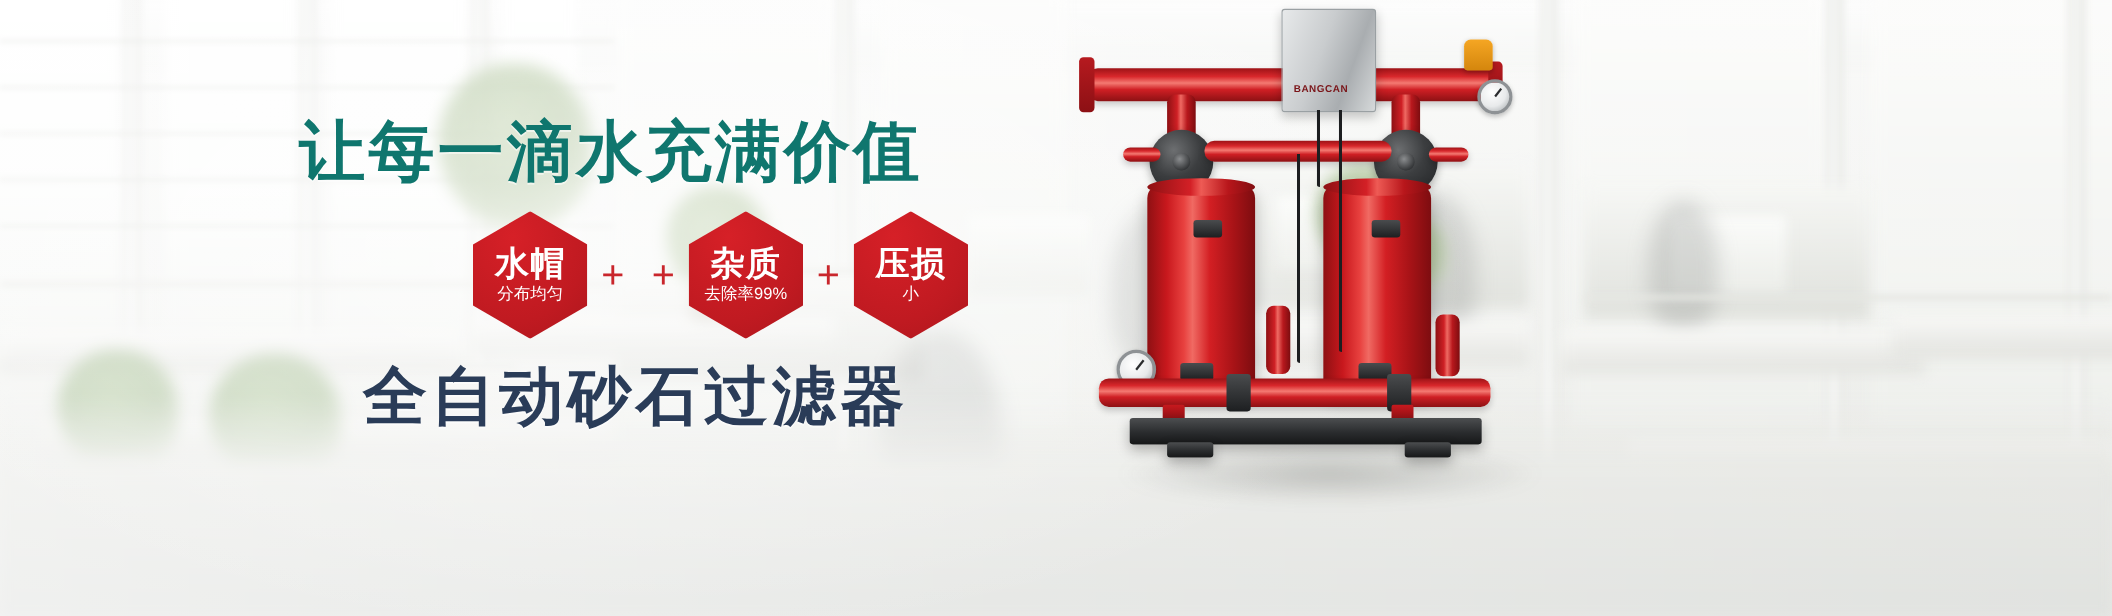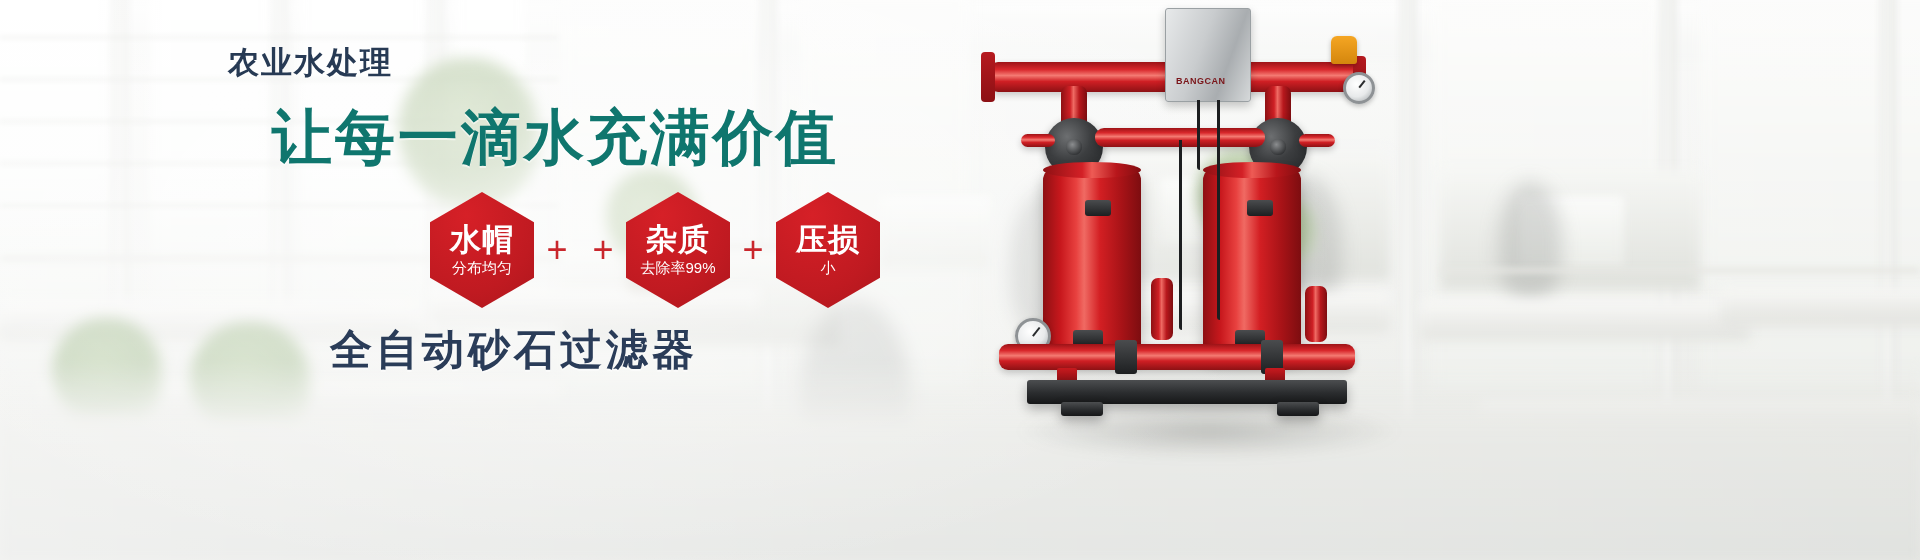--- a/index.html
+++ b/index.html
@@ -109,21 +109,21 @@
   }
   .headline{
     position:absolute;left:272px;top:98px;
     font-size:60px;font-weight:bold;letter-spacing:3px;
     color:#0f766e;
     text-shadow:0 2px 0 rgba(255,255,255,.55);
     white-space:nowrap;
   }
   .subhead{
     position:absolute;left:330px;top:322px;
-    font-size:42px;font-weight:bold;letter-spacing:4px;
+    font-size:58px;font-weight:bold;letter-spacing:4px;
     color:#2a3c58;
     text-shadow:0 2px 0 rgba(255,255,255,.55);
     white-space:nowrap;
   }
 
   
   .badges{
     position:absolute;left:430px;top:192px;
     display:flex;align-items:center;
   }
@@ -302,21 +302,20 @@
 
     <div class="pot" style="left:76px;top:418px;width:62px;height:52px;background:linear-gradient(180deg,#ddd8ce,#bdb7aa);"></div>
     <div class="pot" style="left:216px;top:424px;width:68px;height:56px;background:linear-gradient(180deg,#ddd8ce,#bdb7aa);"></div>
     <div class="pot" style="left:626px;top:252px;width:50px;height:40px;background:linear-gradient(180deg,#e2ded5,#c3bdb1);"></div>
 
     <div class="floor"></div>
     <div class="wash"></div>
   </div>
 
   <div class="copy">
-    <div class="eyebrow">农业水处理</div>
     <div class="headline">让每一滴水充满价值</div>
     <div class="subhead">全自动砂石过滤器</div>
 
     <div class="badges">
 
       <div class="hex">
         <div class="t1">水帽</div>
         <div class="t2">分布均匀</div>
       </div>
 

